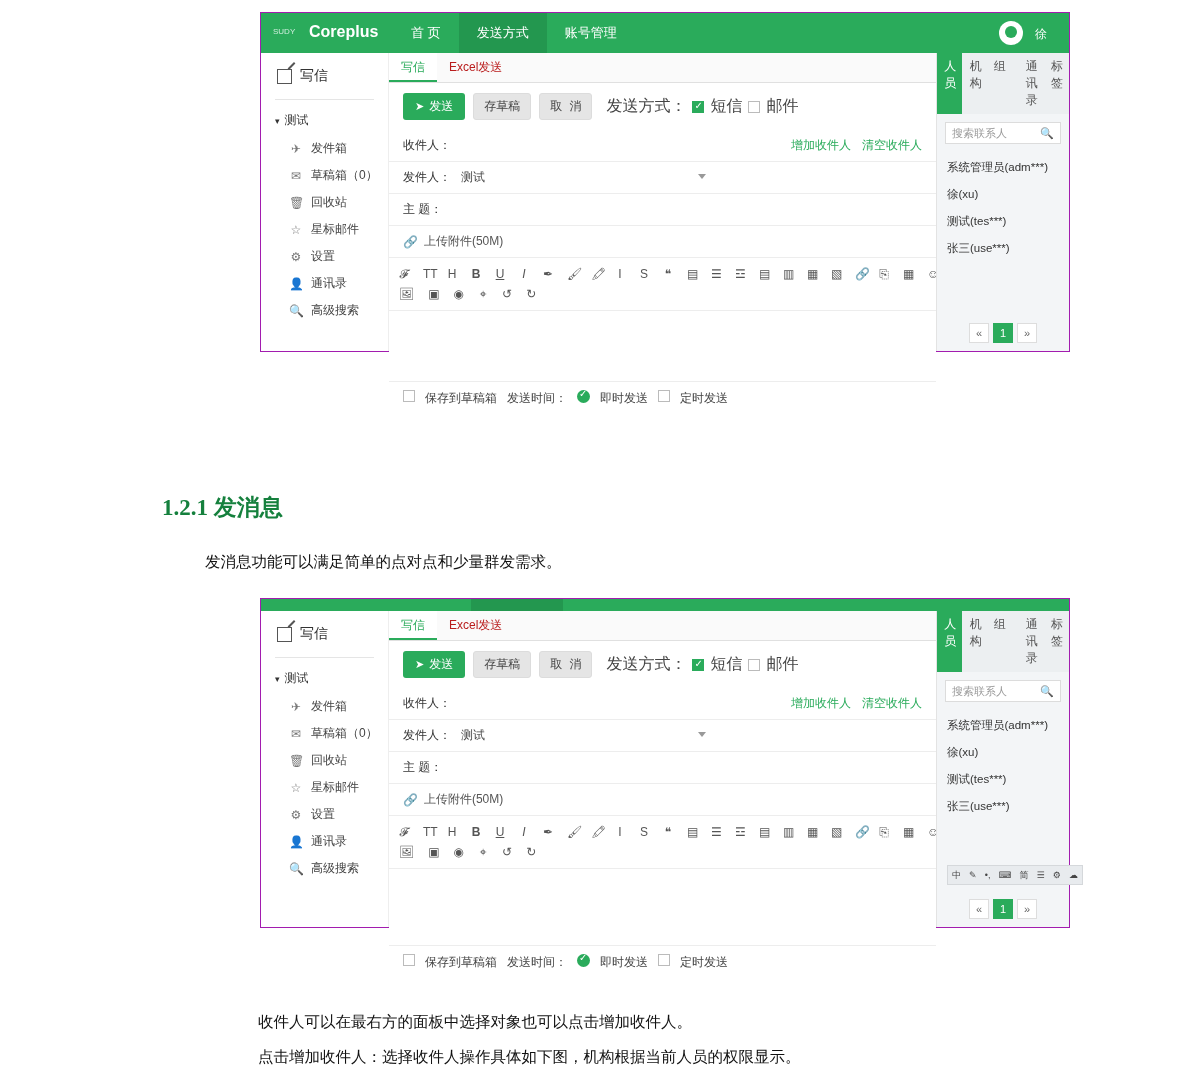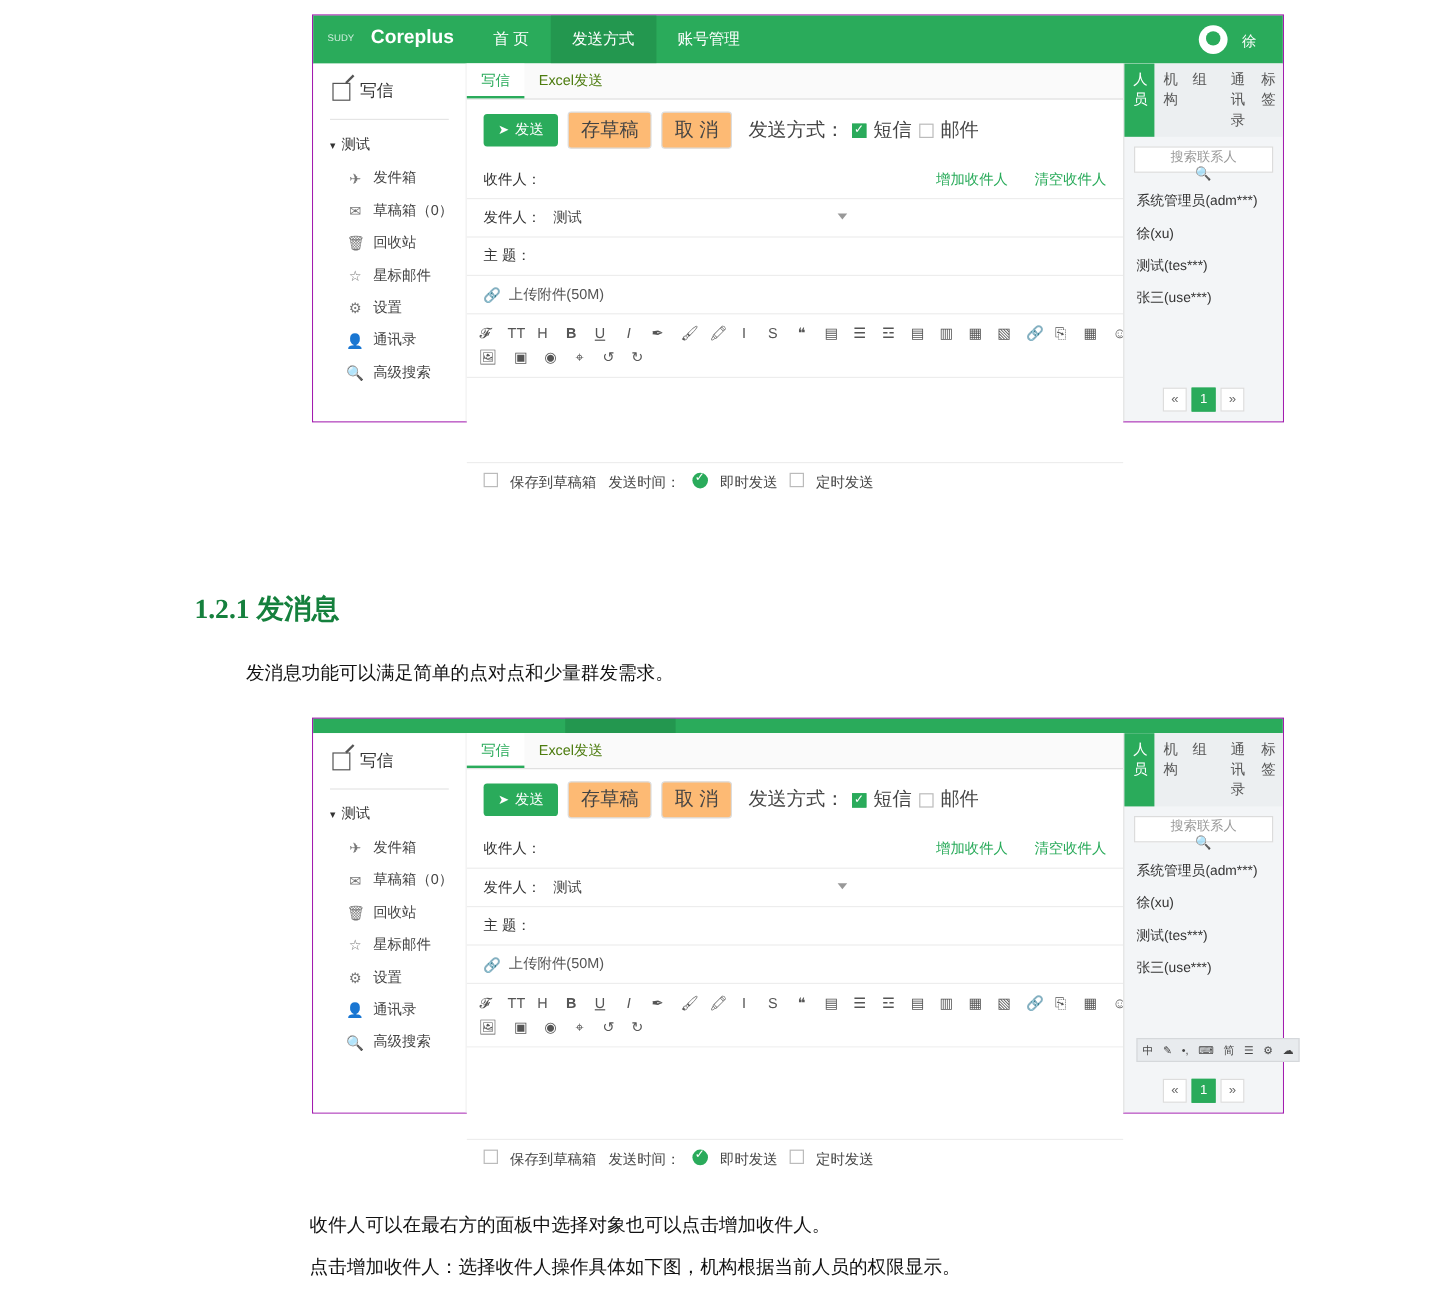--- a/index.html
+++ b/index.html
@@ -35,50 +35,50 @@
   .divider{height:1px;background:#e5e5e5;margin:0 14px 8px 14px;}
   .tree-root{font-size:12px;color:#333;padding:4px 0 6px 14px;}
   .tree-root .caret{display:inline-block;margin-right:5px;font-size:9px;}
   .snav{list-style:none;margin:0;padding:0;}
   .snav li{display:flex;align-items:center;gap:8px;font-size:12px;color:#444;padding:5px 0 5px 28px;}
   .snav li .ic{width:14px;height:14px;display:inline-block;color:#777;font-size:12px;line-height:14px;text-align:center;}
 
   
   .main{position:absolute;background:#fff;}
   .tabs{display:flex;border-bottom:1px solid #e0e0e0;background:#fafafa;height:30px;}
-  .tab{font-size:12px;color:#4d7c0f;padding:0 12px;line-height:29px;}
+  .tab{font-size:12px;color:#b91c1c;padding:0 12px;line-height:29px;}
   .tab.active{color:#2aab5b;border-bottom:2px solid #2aab5b;background:#fff;}
   .toolbar-row{display:flex;align-items:center;gap:8px;padding:10px 14px;}
   .btn-send{background:#2aab5b;color:#fff;font-size:12px;border-radius:3px;padding:5px 12px;display:flex;align-items:center;gap:5px;}
   .btn-send .plane{font-size:11px;}
-  .btn-grey{background:#fdba74;border:1px solid #dcdcdc;color:#444;font-size:16px;border-radius:3px;padding:4px 10px;}
+  .btn-grey{background:#e5e5e5;border:1px solid #dcdcdc;color:#444;font-size:12px;border-radius:3px;padding:4px 10px;font-family:Liberation Mono, monospace;}
   .sendway{font-size:16px;color:#444;display:flex;align-items:center;gap:6px;margin-left:6px;}
   .chk{width:12px;height:12px;border:1px solid #bbb;display:inline-block;background:#fff;position:relative;}
   .chk.on{background:#2aab5b;border-color:#2aab5b;}
   .chk.on:after{content:"✓";position:absolute;left:1px;top:-2px;color:#fff;font-size:10px;}
   .chk-round{width:13px;height:13px;border-radius:50%;background:#2aab5b;display:inline-block;position:relative;}
   .chk-round:after{content:"✓";position:absolute;left:2px;top:-2px;color:#fff;font-size:10px;}
   .field{display:flex;align-items:center;border-bottom:1px solid #ededed;padding:7px 14px;font-size:12px;color:#444;position:relative;min-height:30px;}
   .field .lbl{width:58px;color:#333;}
-  .field .links{position:absolute;right:14px;top:7px;display:flex;gap:22px;}
+  .field .links{position:absolute;right:14px;top:7px;display:flex;gap:11px;}
   .field .links a{color:#2aab5b;font-size:12px;text-decoration:none;}
   .caret-dn{position:absolute;right:230px;top:12px;width:0;height:0;border-left:4px solid transparent;border-right:4px solid transparent;border-top:5px solid #999;}
   .attach{display:flex;align-items:center;gap:6px;padding:7px 14px;font-size:12px;color:#555;border-bottom:1px solid #ededed;}
   .editor-tools{border-bottom:1px solid #ededed;padding:6px 10px;}
   .trow{display:flex;align-items:center;gap:14px;color:#555;font-size:12px;padding:3px 0;flex-wrap:nowrap;}
   .trow span{display:inline-block;min-width:10px;text-align:center;}
   .editor-body{height:70px;background:#fff;}
   .bottom-row{display:flex;gap:10px;border-top:1px solid #ededed;padding:8px 14px;font-size:12px;color:#444;}
 
   
   .rpanel{position:absolute;background:#f3f5f7;border-left:1px solid #e3e3e3;}
   .rtabs{display:flex;font-size:12px;background:#eceff1;text-align:right;}
   .rtab{padding:5px 6px;color:#555;}
   .rtab.active{background:#2aab5b;color:#fff;}
-  .rsearch{margin:8px 8px 6px 8px;background:#fff;border:1px solid #dcdcdc;height:22px;display:flex;align-items:center;justify-content:space-between;padding:0 6px;font-size:11px;color:#999;flex-direction:column;}
+  .rsearch{margin:8px 8px 6px 8px;background:#fff;border:1px solid #dcdcdc;height:22px;display:flex;align-items:center;justify-content:space-between;padding:0 6px;font-size:11px;color:#999;}
   .rlist{list-style:none;margin:0;padding:4px 10px;}
   .rlist li{font-size:11.5px;color:#333;padding:6px 0;}
   .pager{position:absolute;bottom:8px;left:0;right:0;display:flex;justify-content:center;gap:4px;font-size:11px;}
   .pg{min-width:20px;height:20px;line-height:19px;text-align:center;border:1px solid #ddd;background:#fff;color:#666;}
   .pg.active{background:#2aab5b;border-color:#2aab5b;color:#fff;}
   .ime{position:absolute;left:10px;bottom:42px;width:136px;height:20px;background:#e8ebee;border:1px solid #d5d8db;display:flex;align-items:center;justify-content:space-around;font-size:9px;color:#444;}
 
   
   .para{position:absolute;font-size:15.5px;line-height:1.8;color:#111;}
   .h2{position:absolute;font-size:23px;font-weight:bold;color:#15803d;margin-left:12px;}

